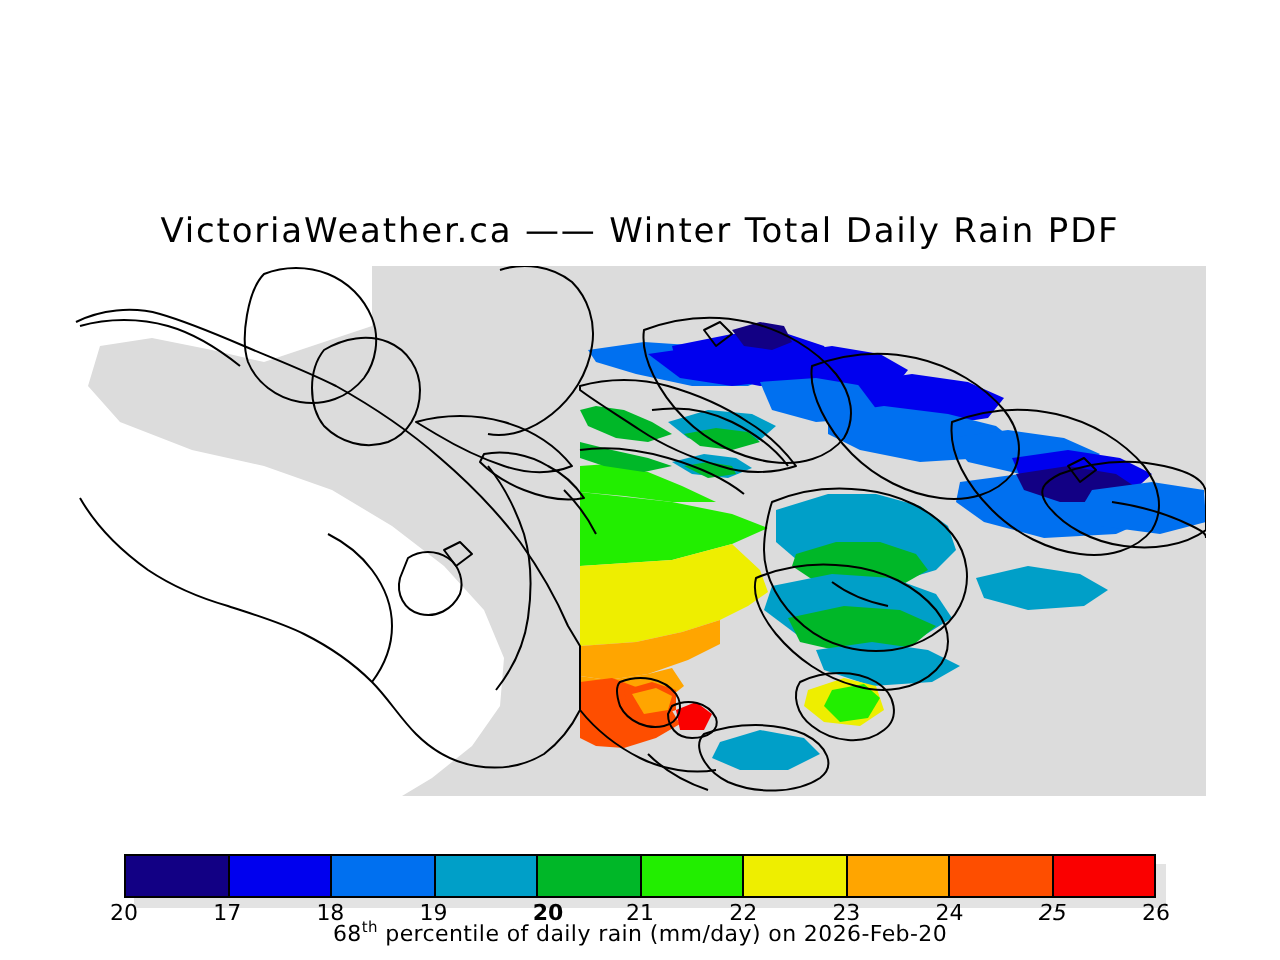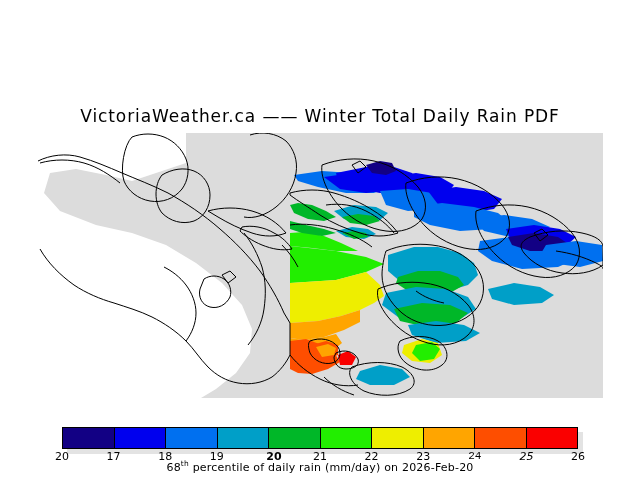--- a/index.html
+++ b/index.html
@@ -177,18 +177,18 @@
 </div>
 <div id="cb-ticks">
     <div class="cb-tick" style="left: 0px;">20</div>
     <div class="cb-tick" style="left: 51.6px;">17</div>
     <div class="cb-tick" style="left: 103.2px;">18</div>
     <div class="cb-tick" style="left: 154.8px; text-align: center;">19</div>
     <div class="cb-tick" style="left: 212px; font-weight: bold;">20</div>
     <div class="cb-tick" style="left: 258px; text-align: right;">21</div>
     <div class="cb-tick" style="left: 309.6px;">22</div>
     <div class="cb-tick" style="left: 361.2px;">23</div>
-    <div class="cb-tick" style="left: 412.8px; font-family: Liberation Mono, monospace;">24</div>
+    <div class="cb-tick" style="left: 412.8px;">24</div>
     <div class="cb-tick" style="left: 464.4px; font-style: italic;">25</div>
     <div class="cb-tick" style="left: 516px; text-align: center;">26</div>
   </div>
 
 <div id="cb-caption"><span>68</span><sup>th</sup><span> percentile of daily rain (mm/day) on 2026-Feb-20</span></div>
 
 </body></html>

